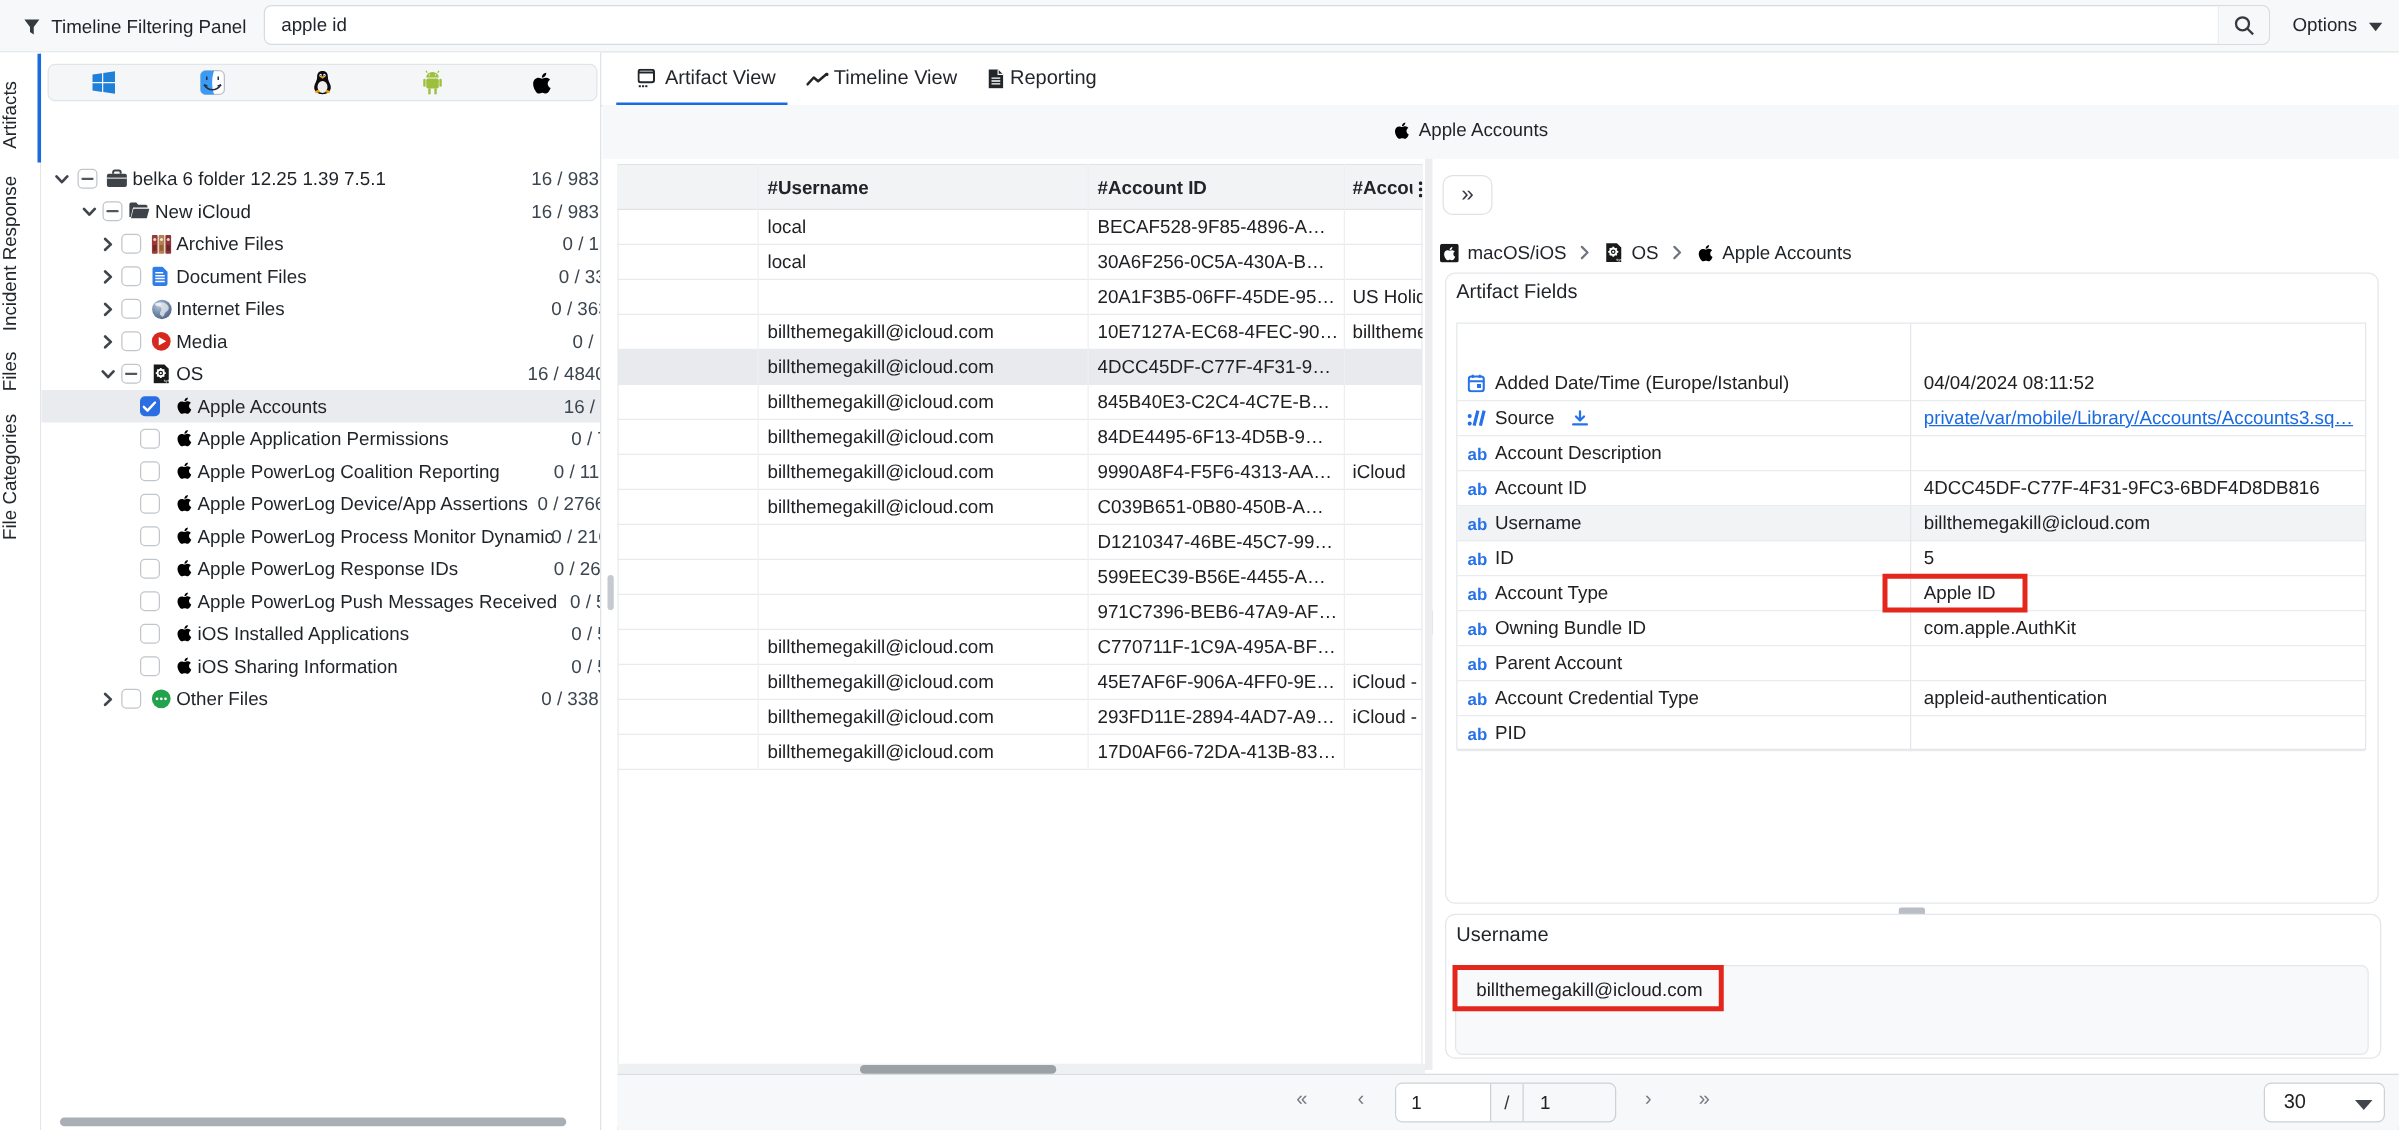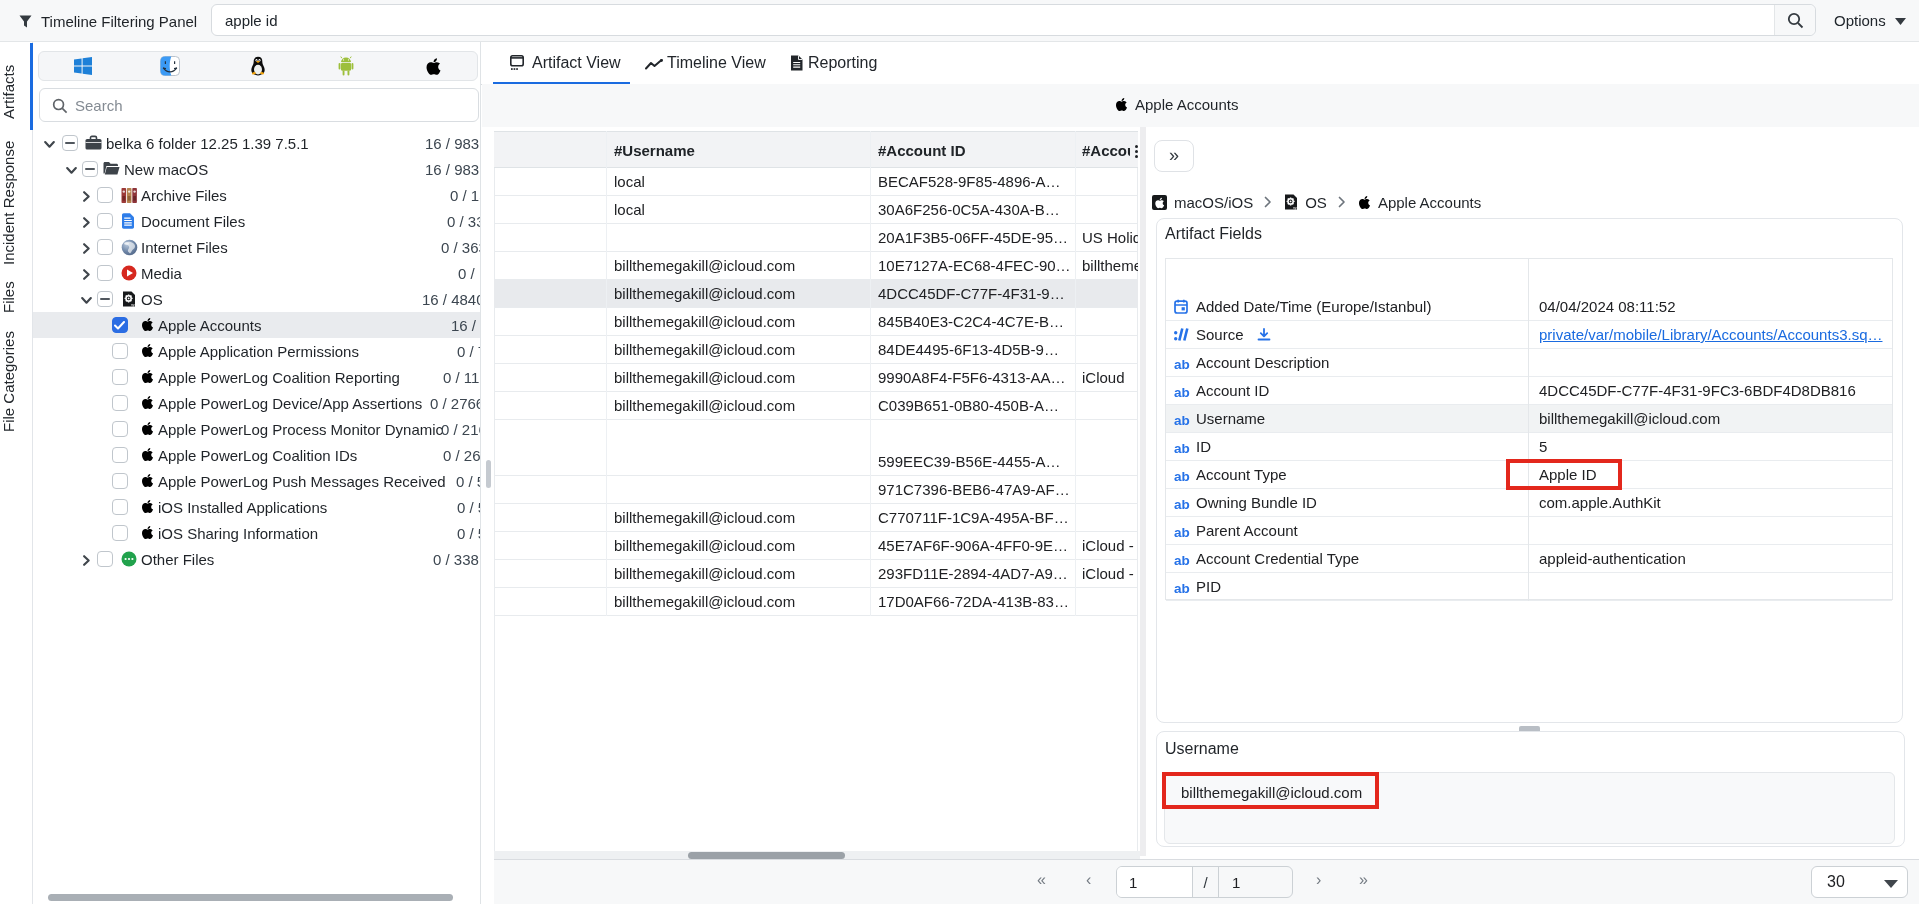--- a/index.html
+++ b/index.html
@@ -168,27 +168,20 @@
           <circle cx="7.6" cy="3.9" r="0.55" fill="#fff"></circle>
           <circle cx="12.4" cy="3.9" r="0.55" fill="#fff"></circle>
         </svg>
       </div>
       <div class="cell">
         <svg width="19" height="19" viewBox="0 0 384 512" style="">
           <path d="M318.7 268.7c-.2-36.7 16.4-64.4 50-84.8-18.8-26.9-47.2-41.7-84.7-44.6-35.5-2.7-74.3 20.7-88.5 20.7-15 0-49.4-19.7-76.4-19.7C63.3 141.2 4 184.8 4 273.5q0 39.3 14.4 81.2c12.8 36.7 59 126.7 107.2 125.2 25.2-.6 43-17.9 75.8-17.9 31.8 0 48.3 17.9 76.4 17.9 48.6-.7 90.4-82.5 102.6-119.3-65.2-30.7-61.7-90-61.7-91.9zm-56.6-164.2c27.3-32.4 24.8-61.9 24-72.5-24.1 1.4-52 16.4-67.9 34.9-17.5 19.8-27.8 44.3-25.6 71.9 26.1 2 49.9-11.4 69.5-34.3z" fill="#000"></path>
         </svg>
       </div>
     </div>
-  <div id="treesearch">
-    <svg width="16" height="16" viewBox="0 0 17 17">
-        <circle cx="7" cy="7" r="5.2" fill="none" stroke="#5f6368" stroke-width="1.8"></circle>
-        <line x1="11" y1="11" x2="15.5" y2="15.5" stroke="#5f6368" stroke-width="1.8"></line>
-      </svg>
-    <div class="ph">Search</div>
-  </div>
   <div id="rows">
 <div class="trow">
         <span class="chev" style="left:10px"><svg width="13" height="13" viewBox="0 0 12 12" style="">
             <path d="M2 3.8 L6 8 L10 3.8" fill="none" stroke="#40464c" stroke-width="2" stroke-linecap="round" stroke-linejoin="round"></path>
           </svg></span>
         <span class="cb" style="left:29px">
           <span style="position:absolute;left:1.5px;top:5.5px;display:block;line-height:0">
             <svg style="display:block" width="10" height="2" viewBox="0 0 10 2">
               <rect width="10" height="2" rx="1" fill="#51575e"></rect>
             </svg>
@@ -210,21 +203,21 @@
           <span style="position:absolute;left:1.5px;top:5.5px;display:block;line-height:0">
             <svg style="display:block" width="10" height="2" viewBox="0 0 10 2">
               <rect width="10" height="2" rx="1" fill="#51575e"></rect>
             </svg>
           </span>
         </span>
         <span class="icon" style="left:70px"><svg width="17" height="15" viewBox="0 0 17 15" style="">
             <path d="M0.5 2.5 C0.5 1.7 1.1 1 1.9 1 H6 L7.6 2.8 H13.5 C14.3 2.8 15 3.4 15 4.2 V5 H3.4 L1.6 12.5 H0.5 Z" fill="#3d4349"></path>
             <path d="M3.8 6 H16.5 L14.4 13.5 H1.8 Z" fill="#3d4349"></path>
           </svg></span>
-        <span class="lbl" style="left:91px">New macOS</span>
+        <span class="lbl" style="left:91px">New iCloud</span>
         <span class="cnt" style="left:392px">16 / 983</span>
       </div>
 <div class="trow">
         <span class="chev" style="left:47px"><svg width="13" height="13" viewBox="0 0 12 12" style="">
             <path d="M3.8 2 L8 6 L3.8 10" fill="none" stroke="#40464c" stroke-width="2" stroke-linecap="round" stroke-linejoin="round"></path>
           </svg></span>
         <span class="cb" style="left:64px"></span>
         <span class="icon" style="left:88px"><svg width="17" height="17" viewBox="0 0 17 17" style="">
             <rect x="0.5" y="1" width="4.6" height="15" rx="0.8" fill="#9c3a38"></rect>
             <circle cx="2.8" cy="4.6" r="1.2" fill="#e8d8d8"></circle>
@@ -350,21 +343,21 @@
             <path d="M318.7 268.7c-.2-36.7 16.4-64.4 50-84.8-18.8-26.9-47.2-41.7-84.7-44.6-35.5-2.7-74.3 20.7-88.5 20.7-15 0-49.4-19.7-76.4-19.7C63.3 141.2 4 184.8 4 273.5q0 39.3 14.4 81.2c12.8 36.7 59 126.7 107.2 125.2 25.2-.6 43-17.9 75.8-17.9 31.8 0 48.3 17.9 76.4 17.9 48.6-.7 90.4-82.5 102.6-119.3-65.2-30.7-61.7-90-61.7-91.9zm-56.6-164.2c27.3-32.4 24.8-61.9 24-72.5-24.1 1.4-52 16.4-67.9 34.9-17.5 19.8-27.8 44.3-25.6 71.9 26.1 2 49.9-11.4 69.5-34.3z" fill="#000"></path>
           </svg></span>
         <span class="lbl" style="left:125px">Apple PowerLog Process Monitor Dynamic</span>
         <span class="cnt" style="left:408px">0 / 216</span>
       </div>
 <div class="trow">
         <span class="cb" style="left:79px"></span>
         <span class="icon" style="left:106.5px"><svg width="15" height="15" viewBox="0 0 384 512" style="">
             <path d="M318.7 268.7c-.2-36.7 16.4-64.4 50-84.8-18.8-26.9-47.2-41.7-84.7-44.6-35.5-2.7-74.3 20.7-88.5 20.7-15 0-49.4-19.7-76.4-19.7C63.3 141.2 4 184.8 4 273.5q0 39.3 14.4 81.2c12.8 36.7 59 126.7 107.2 125.2 25.2-.6 43-17.9 75.8-17.9 31.8 0 48.3 17.9 76.4 17.9 48.6-.7 90.4-82.5 102.6-119.3-65.2-30.7-61.7-90-61.7-91.9zm-56.6-164.2c27.3-32.4 24.8-61.9 24-72.5-24.1 1.4-52 16.4-67.9 34.9-17.5 19.8-27.8 44.3-25.6 71.9 26.1 2 49.9-11.4 69.5-34.3z" fill="#000"></path>
           </svg></span>
-        <span class="lbl" style="left:125px">Apple PowerLog Coalition IDs</span>
+        <span class="lbl" style="left:125px">Apple PowerLog Response IDs</span>
         <span class="cnt" style="left:410px">0 / 262</span>
       </div>
 <div class="trow">
         <span class="cb" style="left:79px"></span>
         <span class="icon" style="left:106.5px"><svg width="15" height="15" viewBox="0 0 384 512" style="">
             <path d="M318.7 268.7c-.2-36.7 16.4-64.4 50-84.8-18.8-26.9-47.2-41.7-84.7-44.6-35.5-2.7-74.3 20.7-88.5 20.7-15 0-49.4-19.7-76.4-19.7C63.3 141.2 4 184.8 4 273.5q0 39.3 14.4 81.2c12.8 36.7 59 126.7 107.2 125.2 25.2-.6 43-17.9 75.8-17.9 31.8 0 48.3 17.9 76.4 17.9 48.6-.7 90.4-82.5 102.6-119.3-65.2-30.7-61.7-90-61.7-91.9zm-56.6-164.2c27.3-32.4 24.8-61.9 24-72.5-24.1 1.4-52 16.4-67.9 34.9-17.5 19.8-27.8 44.3-25.6 71.9 26.1 2 49.9-11.4 69.5-34.3z" fill="#000"></path>
           </svg></span>
         <span class="lbl" style="left:125px">Apple PowerLog Push Messages Received</span>
         <span class="cnt" style="left:423px">0 / 55</span>
       </div>
@@ -476,20 +469,23 @@
     </div>
     <div class="mrow" style="top:233px">
       <span class="mcell" style="left:120px">billthemegakill@icloud.com</span>
       <span class="mcell" style="left:384px">9990A8F4-F5F6-4313-AA…</span>
       <span class="mcell" style="left:588px">iCloud</span>
     </div>
     <div class="mrow" style="top:261px">
       <span class="mcell" style="left:120px">billthemegakill@icloud.com</span>
       <span class="mcell" style="left:384px">C039B651-0B80-450B-A…</span>
     </div>
+    <div class="mrow" style="top:289px">
+      <span class="mcell" style="left:384px">D1210347-46BE-45C7-99…</span>
+    </div>
     <div class="mrow" style="top:317px">
       <span class="mcell" style="left:384px">599EEC39-B56E-4455-A…</span>
     </div>
     <div class="mrow" style="top:345px">
       <span class="mcell" style="left:384px">971C7396-BEB6-47A9-AF…</span>
     </div>
     <div class="mrow" style="top:373px">
       <span class="mcell" style="left:120px">billthemegakill@icloud.com</span>
       <span class="mcell" style="left:384px">C770711F-1C9A-495A-BF…</span>
     </div>

